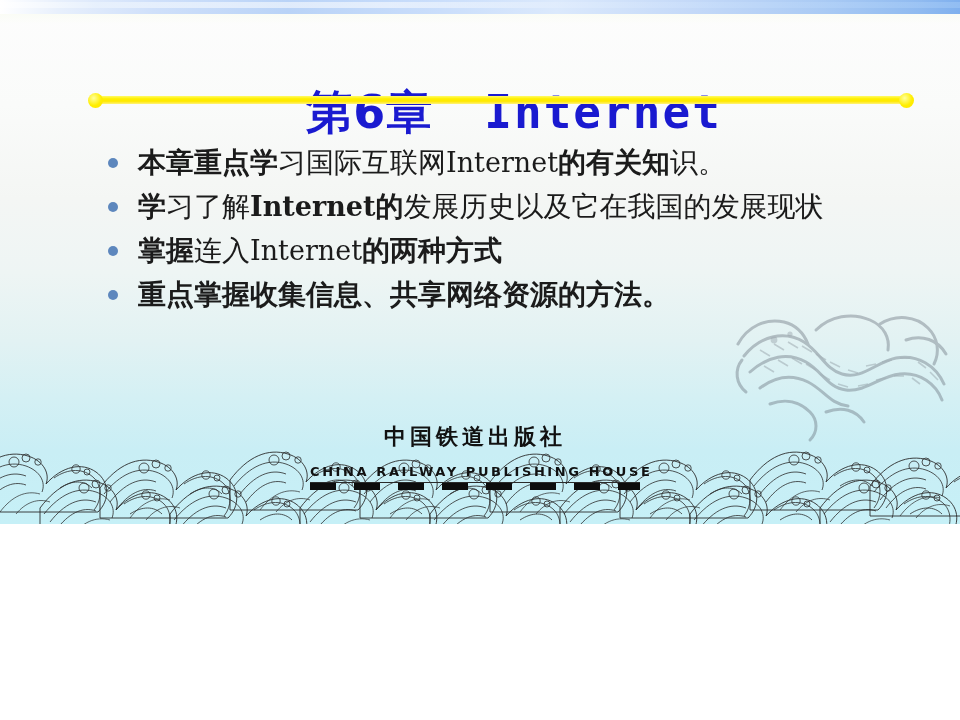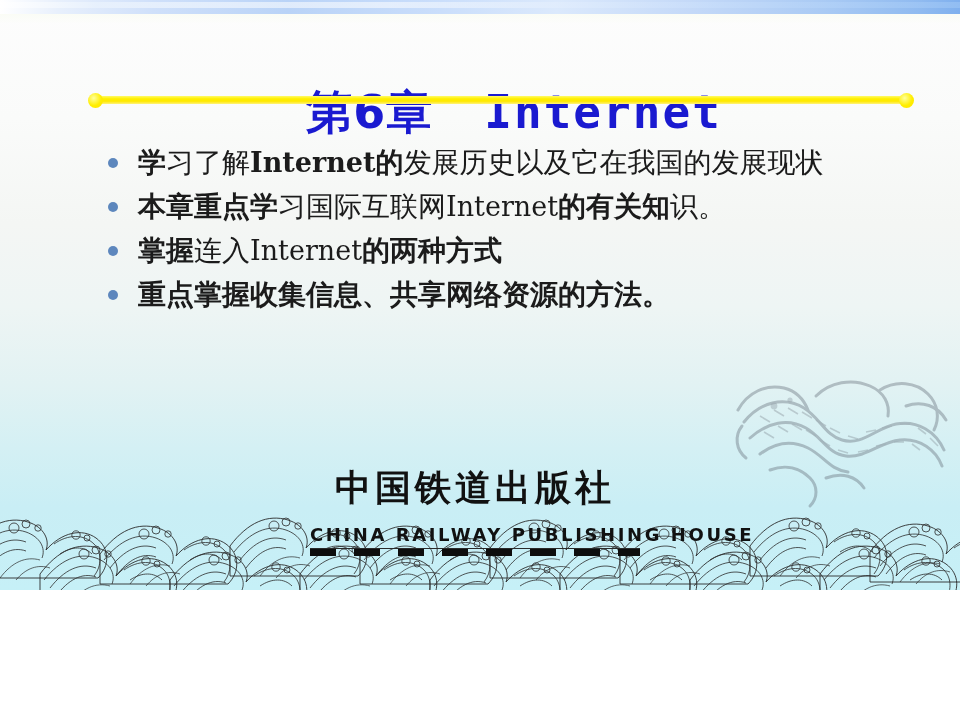--- a/index.html
+++ b/index.html
@@ -9,21 +9,21 @@
   body {
     width: 960px;
     height: 720px;
     overflow: hidden;
     font-family: "Liberation Sans", sans-serif;
   }
 
   #slide {
     position: relative;
     width: 960px;
-    height: 590px;
+    height: 524px;
     background: linear-gradient(to bottom,
         #fdfdfd 0%,
         #fafbfa 20%,
         #f4f6f4 38%,
         #eef5f4 52%,
         #e2f2f3 65%,
         #d4f0f4 76%,
         #c9eef5 86%,
         #c6f0f7 100%);
     overflow: hidden;
@@ -179,34 +179,34 @@
   
   .logo {
     position: absolute;
     left: 310px;
     bottom: 34px;
     width: 330px;
     text-align: center;
   }
   .logo-cn {
     font-family: Liberation Sans, sans-serif;
-    font-size: 36px;
+    font-size: 22px;
     font-weight: bold;
     color: #111111;
     letter-spacing: 4px;
     line-height: 38px;
     white-space: nowrap;
   }
   .logo-en {
     font-family: "DejaVu Sans", "Liberation Sans", sans-serif;
-    font-size: 18px;
+    font-size: 13px;
     font-weight: bold;
     color: #111111;
     letter-spacing: 2.6px;
-    margin-top: 17px;
+    margin-top: 8px;
     white-space: nowrap;
   }
   .logo-rule {
     margin-top: 3px;
     height: 7px;
     background:
       repeating-linear-gradient(to right, #0d0d0d 0 26px, rgba(0,0,0,0) 26px 44px);
     border-top: 1px solid #2a2a2a;
   }
 </style>
@@ -226,25 +226,25 @@
 
   <div class="divider">
     <div class="divider-bar"></div>
     <div class="divider-dot left"></div>
     <div class="divider-dot right"></div>
   </div>
 
   <div class="content" id="bullet-list">
       <div class="bullet-row">
         <span class="bullet-marker"></span>
-        <div class="bullet-text"><b>学</b>习了解<span class="lat"><b>Internet</b></span><b>的</b>发展历史以及它在我国的发展现状</div>
+        <div class="bullet-text"><b>本章重点学</b>习国际互联网<span class="lat">Internet</span><b>的有关知</b>识。</div>
       </div>
       <div class="bullet-row">
         <span class="bullet-marker"></span>
-        <div class="bullet-text"><b>本章重点学</b>习国际互联网<span class="lat">Internet</span><b>的有关知</b>识。</div>
+        <div class="bullet-text"><b>学</b>习了解<span class="lat"><b>Internet</b></span><b>的</b>发展历史以及它在我国的发展现状</div>
       </div>
       <div class="bullet-row">
         <span class="bullet-marker"></span>
         <div class="bullet-text"><b>掌握</b>连入<span class="lat">Internet</span><b>的两种方式</b></div>
       </div>
       <div class="bullet-row">
         <span class="bullet-marker"></span>
         <div class="bullet-text"><b>重点掌握收集信息、共享网络资源的方法。</b></div>
       </div>
     </div>

